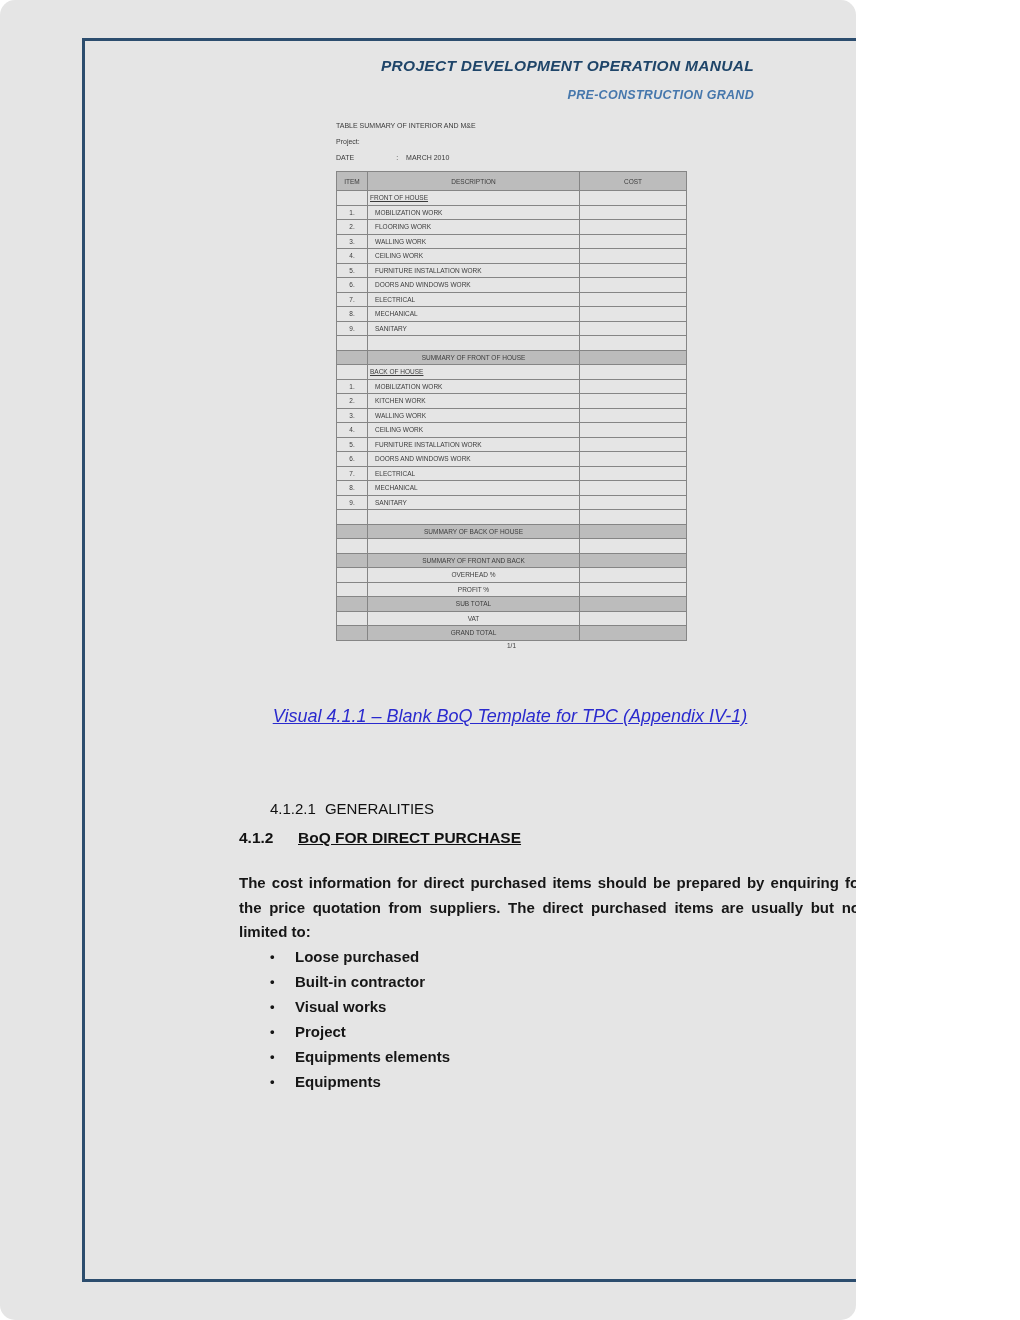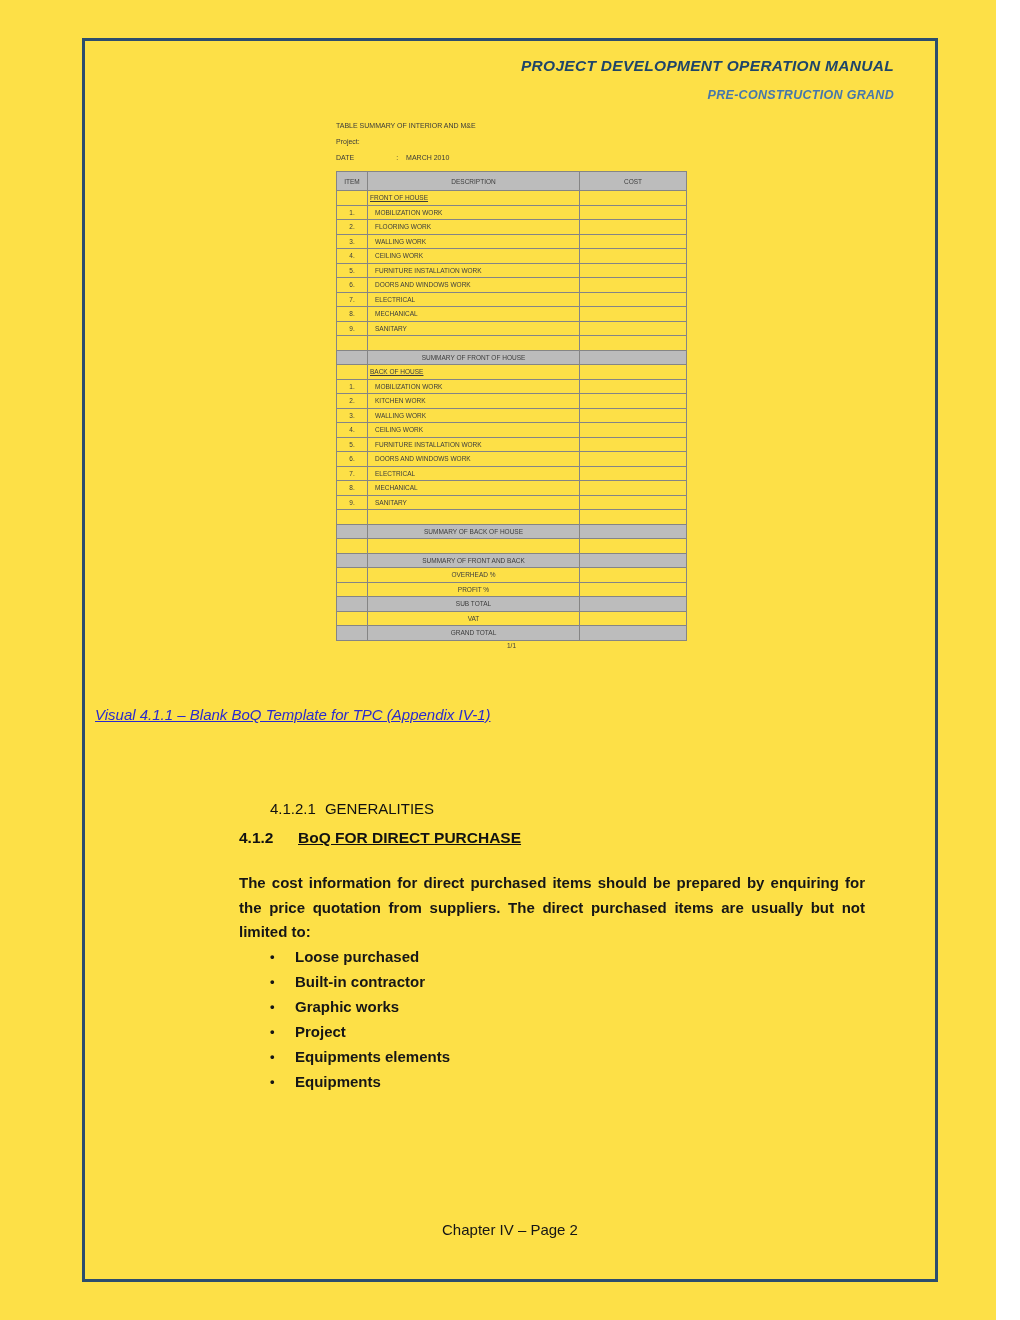--- a/index.html
+++ b/index.html
@@ -1,17 +1,17 @@
 <!DOCTYPE html>
 <html><head>
 <meta charset="utf-8">
 <style>
   html,body{margin:0;padding:0;background:#ffffff;}
-  .page{position:relative;width:996px;height:1320px;background:#fde047;overflow:hidden;
-        font-family:"Liberation Sans", sans-serif;color:#1b1b1b;}
+  .page{position:relative;width:856px;height:1320px;background:#e5e5e5;overflow:hidden;
+        font-family:"Liberation Sans", sans-serif;color:#1b1b1b;border-radius:15px;}
   .frame{position:absolute;left:82px;top:38px;width:850px;height:1238px;
          border:3px solid #2c4d6e;}
 
   
   .hdr-title{position:absolute;top:57px;left:102px;right:102px;text-align:right;
              font-size:15.5px;font-weight:700;font-style:italic;color:#1f4569;letter-spacing:.3px;}
   .hdr-sub{position:absolute;top:88px;left:102px;right:102px;text-align:right;
            font-size:12.5px;font-weight:700;font-style:italic;color:#4677ac;letter-spacing:.3px;}
 
   
@@ -27,22 +27,22 @@
   .c-item{width:30px;text-align:center;}
   .c-desc{width:211px;}
   .c-cost{width:106px;}
   tr.r-section td.c-desc{text-decoration:underline;padding-left:2px;text-align:left;}
   tr.r-item td.c-desc{padding-left:7px;text-align:left;}
   tr.r-summary td{background:#bcbcbc;}
   tr.r-summary td.c-desc, tr.r-center td.c-desc{text-align:center;}
   .boq-marker{text-align:center;font-size:6.5px;margin-top:1px;color:#3c3c3c;}
 
   
-  .caption{position:absolute;left:85px;top:706px;width:850px;
-           font-size:15px;font-style:italic;color:#2a2ace;padding-left:10px;}
+  .caption{position:absolute;left:85px;top:706px;width:850px;text-align:center;
+           font-size:18px;font-style:italic;color:#2a2ace;}
   .caption a{color:#2a2ace;text-decoration:underline;}
 
   
   .h2{position:absolute;left:239px;top:781px;font-size:15.5px;font-weight:700;color:#111;margin-top:48px;}
   .h2 .num{display:inline-block;width:59px;}
   .h2 .ttl{text-decoration:underline;}
   .h3{position:absolute;left:270px;top:800px;font-size:15px;font-weight:400;color:#111;}
   .h3 .num{display:inline-block;margin-right:9px;}
 
   .para{position:absolute;left:239px;width:626px;font-size:15px;font-weight:600;
@@ -294,34 +294,33 @@
         <span>Loose purchased</span>
       </div>
 
       <div class="bullet-row">
         <span class="bullet-dot">•</span>
         <span>Built-in contractor</span>
       </div>
 
       <div class="bullet-row">
         <span class="bullet-dot">•</span>
-        <span>Graphic works</span>
+        <span>Visual works</span>
       </div>
 
       <div class="bullet-row">
         <span class="bullet-dot">•</span>
         <span>Project</span>
       </div>
 
       <div class="bullet-row">
         <span class="bullet-dot">•</span>
         <span>Equipments elements</span>
       </div>
 
       <div class="bullet-row">
         <span class="bullet-dot">•</span>
         <span>Equipments</span>
       </div>
     </div>
 
 
-  <div class="footer">Chapter IV – Page 2</div>
 </div>
 
 </body></html>

